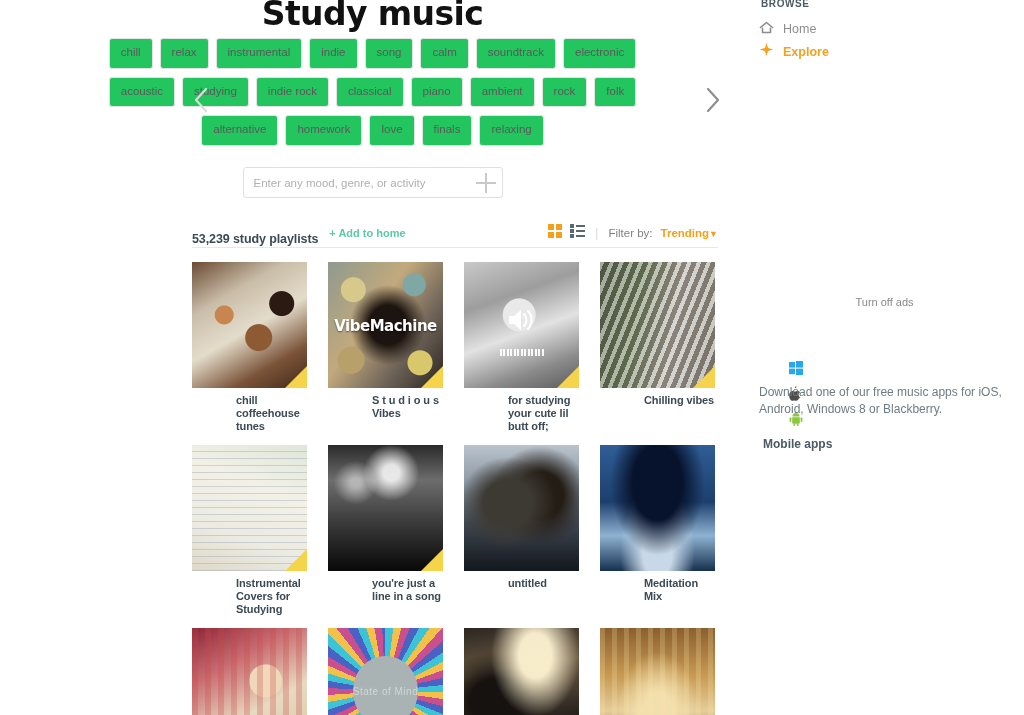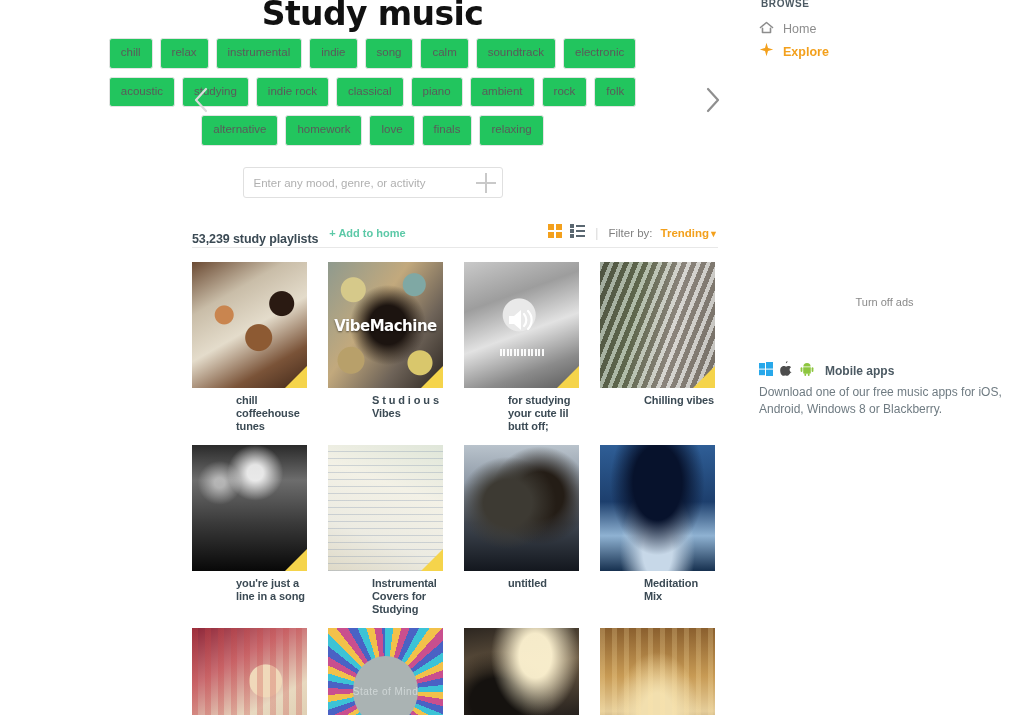--- a/index.html
+++ b/index.html
@@ -131,21 +131,21 @@
   .nav-home { top: 20px; }
   .nav-explore { top: 42px; }
   .navlabel { font-size: 12.5px; color: #8d8d8d; }
   .navlabel.active { color: #f3a01c; font-weight: 700; }
 
   .turnoff {
     position:absolute; left:0; top:296px; width:279px; text-align:center;
     font-size: 11px; color: #8a8a8a; cursor: pointer;
   }
 
-  .apps-head { position:absolute; left:14px; top:361px; display:flex; align-items:center; gap:7px; }
+  .apps-head { position:absolute; left:14px; top:361px; display:flex; align-items:center; gap:7px;flex-direction:column; }
   .apps-title { font-size: 12px; font-weight: 700; color: #4c5a63; margin-left: 4px; }
   .apps-body {
     position:absolute; left:14px; top:384px; width: 248px;
     font-size: 12px; line-height: 17px; color: #6f7b82;
   }
 </style>
 </head>
 <body>
 
 <div class="page">
@@ -279,31 +279,31 @@
             <div class="thumbwrap">
               <div class="thumb" style="background:repeating-linear-gradient(112deg, rgba(255,255,255,.55) 0 4px, rgba(110,100,92,.5) 4px 9px),linear-gradient(100deg,#2f4427 0%,#4f6a3d 32%,#a8a49b 62%,#7d7a70 100%)"></div>
               <div class="corner"></div>
             </div>
             <div class="ctitle">Chilling vibes</div>
           </div>
         </div>
         <div class="grow">
           <div class="card">
             <div class="thumbwrap">
+              <div class="thumb" style="background:repeating-linear-gradient(0deg, rgba(120,140,170,.30) 0 1px, transparent 1px 7px),linear-gradient(200deg,#dfe6d9 0%,#f3f1e6 35%,#ecebe2 70%,#ded9c7 100%)"></div>
+              <div class="corner"></div>
+            </div>
+            <div class="ctitle">Instrumental Covers for Studying</div>
+          </div>
+          <div class="card">
+            <div class="thumbwrap">
               <div class="thumb" style="background:radial-gradient(circle at 55% 22%, rgba(255,255,255,.85) 0 8px, transparent 28px),radial-gradient(circle at 24% 30%, rgba(255,255,255,.5) 0 5px, transparent 22px),linear-gradient(180deg,#2a2a2a 0%,#6d6d6d 28%,#3a3a3a 62%,#080808 100%)"></div>
               <div class="corner"></div>
             </div>
             <div class="ctitle">you're just a line in a song</div>
-          </div>
-          <div class="card">
-            <div class="thumbwrap">
-              <div class="thumb" style="background:repeating-linear-gradient(0deg, rgba(120,140,170,.30) 0 1px, transparent 1px 7px),linear-gradient(200deg,#dfe6d9 0%,#f3f1e6 35%,#ecebe2 70%,#ded9c7 100%)"></div>
-              <div class="corner"></div>
-            </div>
-            <div class="ctitle">Instrumental Covers for Studying</div>
           </div>
           <div class="card">
             <div class="thumbwrap">
               <div class="thumb" style="background:radial-gradient(ellipse at 38% 46%, #3d3a33 0 24%, transparent 48%),radial-gradient(ellipse at 66% 40%, #241d16 0 22%, transparent 46%),linear-gradient(180deg,#b9c3cc 0%,#8e99a6 30%,#3f4650 62%,#13171e 100%)"></div>
             </div>
             <div class="ctitle">untitled</div>
           </div>
           <div class="card">
             <div class="thumbwrap">
               <div class="thumb" style="background:radial-gradient(ellipse at 50% 30%, #07122c 0 30%, transparent 58%),radial-gradient(ellipse at 50% 84%, #c7d8e8 0 18%, transparent 46%),linear-gradient(180deg,#2f5e96 0%,#1d3f6d 45%,#8fb2d2 72%,#16304f 100%)"></div>

